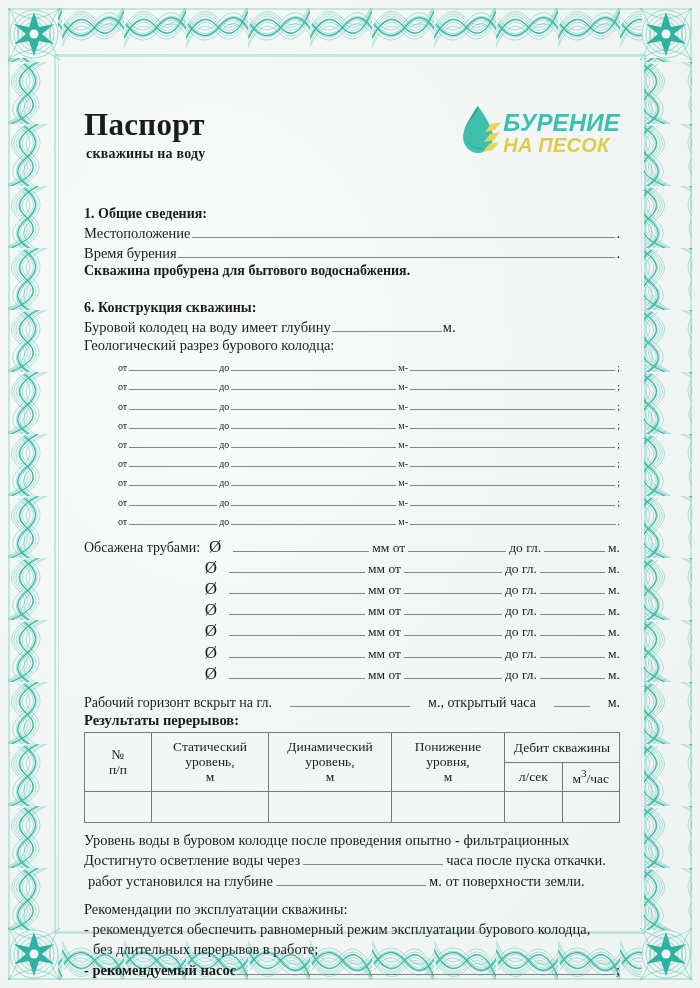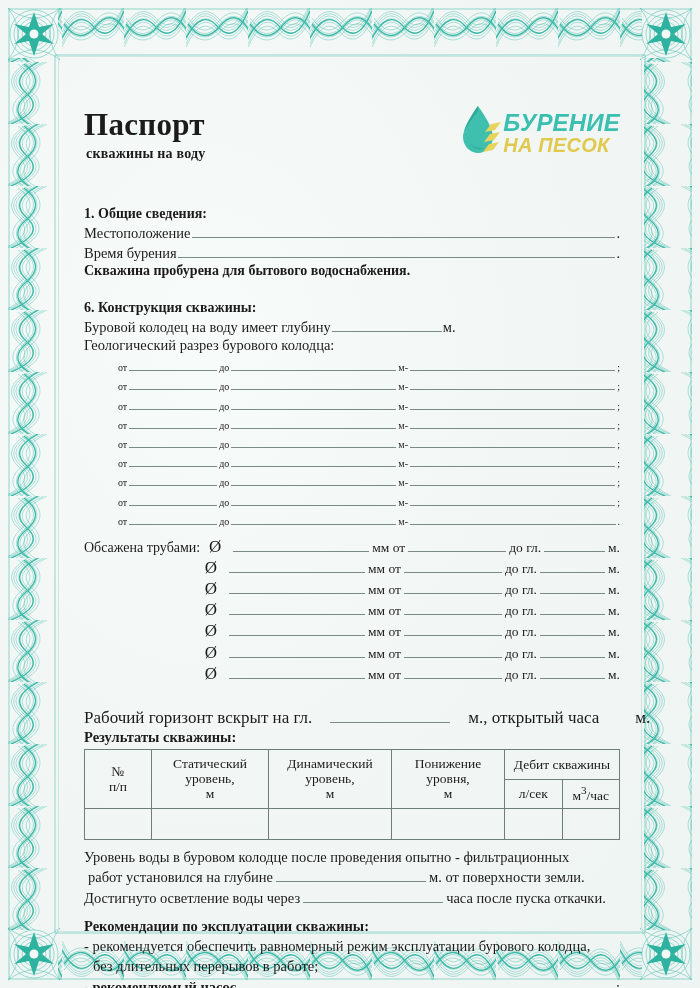--- a/index.html
+++ b/index.html
@@ -72,21 +72,21 @@
 
   
   .cas{margin-top:11px;}
   .cas .line-row{margin-top:3.2px;font-size:13.5px;}
   .cas-lead{flex:0 0 112px;font-size:14px;}
   .cas-d{flex:0 0 30px;text-align:center;font-size:17px;line-height:.9;}
   .cw1{flex:0 0 136px;border-bottom:1px solid #7b8a87;height:13px;margin:0 3px;}
   .cw2{flex:0 0 98px;border-bottom:1px solid #7b8a87;height:13px;margin:0 3px;}
   .cw3{flex:1 1 auto;border-bottom:1px solid #7b8a87;height:13px;margin:0 3px;}
 
-  .horiz{margin-top:25px;font-size:17px;gap:16px;}
+  .horiz{margin-top:9px;font-size:14px;gap:16px;}
   .hz1{flex:0 0 120px;border-bottom:1px solid #7b8a87;height:14px;margin:0 2px;}
   .hz2{flex:1 1 auto;border-bottom:1px solid #7b8a87;height:14px;margin:0 2px;}
 
   
   .res-h{font-size:14.5px;font-weight:bold;margin-top:1px;}
   table.res{
     width:100%;border-collapse:collapse;margin-top:3px;
     font-size:13.5px;table-layout:fixed;
   }
   table.res th,table.res td{
@@ -104,21 +104,21 @@
   .sub-row td{height:24px;}
   .data-row td{height:26px;}
 
   
   .notes{margin-top:8px;font-size:14.5px;line-height:1.28;}
   .notes .line-row{margin-top:1px;}
   .nz1{flex:0 0 150px;border-bottom:1px solid #7b8a87;height:14px;margin:0 3px;}
   .nz2{flex:0 0 140px;border-bottom:1px solid #7b8a87;height:14px;margin:0 3px;}
 
   .rec{margin-top:10px;font-size:14.5px;line-height:1.3;}
-  .rec .rh{font-weight:bold;}
+  .rec .rh{font-weight:normal;}
   .rec .bl{margin-top:1px;}
   .rec .indent{padding-left:9px;font-family:Liberation Serif, serif;}
   .rec .line-row{margin-top:1px;}
 </style>
 </head>
 <body>
 
 <div id="paper">
 
   <div id="border-frame">
@@ -492,21 +492,21 @@
 
       <div class="line-row horiz">
         <span class="lbl">Рабочий горизонт вскрыт на гл.</span>
         <span class="hz1"></span>
         <span class="lbl">м., открытый часа</span>
         <span class="hz2"></span>
         <span class="lbl">м.</span>
       </div>
     </div>
 
-    <div class="res-h">Результаты скважины:</div>
+    <div class="res-h">Результаты перерывов:</div>
 
     <table class="res">
       <tbody>
           <tr>
         <th class="c-np hdr-tall" rowspan="2">
           <div>№</div>
           <div>п/п</div>
         </th>
         <th class="c-st hdr-tall" rowspan="2">
           <div>Статический</div>
@@ -538,31 +538,31 @@
         <td></td>
         <td></td>
         <td></td>
       </tr>
     </tbody>
       </table>
 
     <div class="notes">
       <div>Уровень воды в буровом колодце после проведения опытно - фильтрационных</div>
       <div class="line-row">
+        <span class="lbl">Достигнуто осветление воды через</span>
+        <span class="nz2"></span>
+        <span class="lbl">часа после пуска откачки.</span>
+        <span style="flex:1 1 auto"></span>
+      </div>
+      <div class="line-row">
         <span class="lbl" style="padding-left:4px">работ установился на глубине</span>
         <span class="nz1"></span>
         <span class="lbl">м. от поверхности земли.</span>
         <span style="flex:1 1 auto"></span>
       </div>
-      <div class="line-row">
-        <span class="lbl">Достигнуто осветление воды через</span>
-        <span class="nz2"></span>
-        <span class="lbl">часа после пуска откачки.</span>
-        <span style="flex:1 1 auto"></span>
-      </div>
     </div>
 
     <div class="rec">
       <div class="rh">Рекомендации по эксплуатации скважины:</div>
       <div class="bl">- рекомендуется обеспечить равномерный режим эксплуатации бурового колодца,</div>
       <div class="bl indent">без длительных перерывов в работе;</div>
       <div class="line-row">
         <span class="lbl bold">- рекомендуемый насос</span>
         <span class="fill"></span>
         <span class="lbl">;</span>

